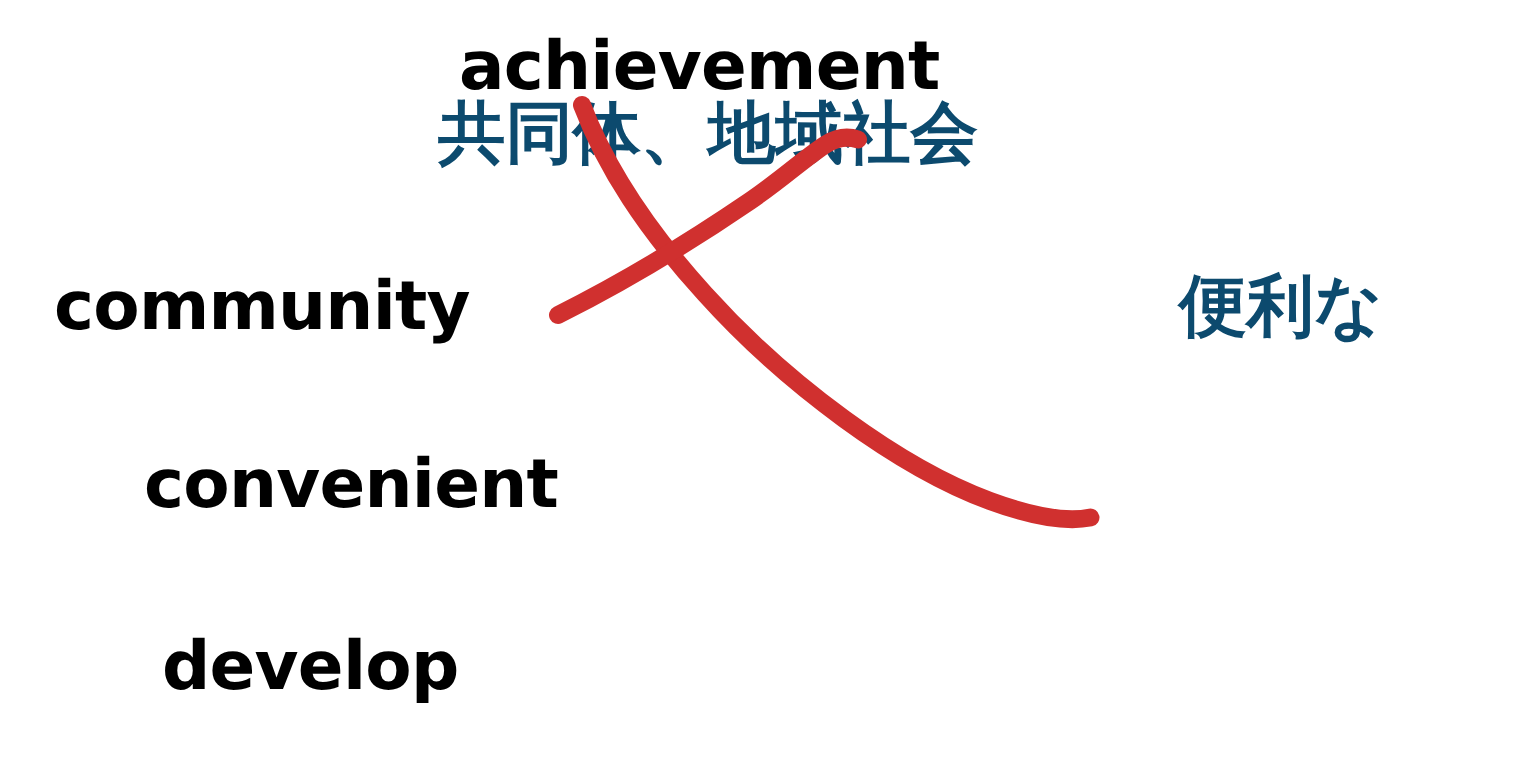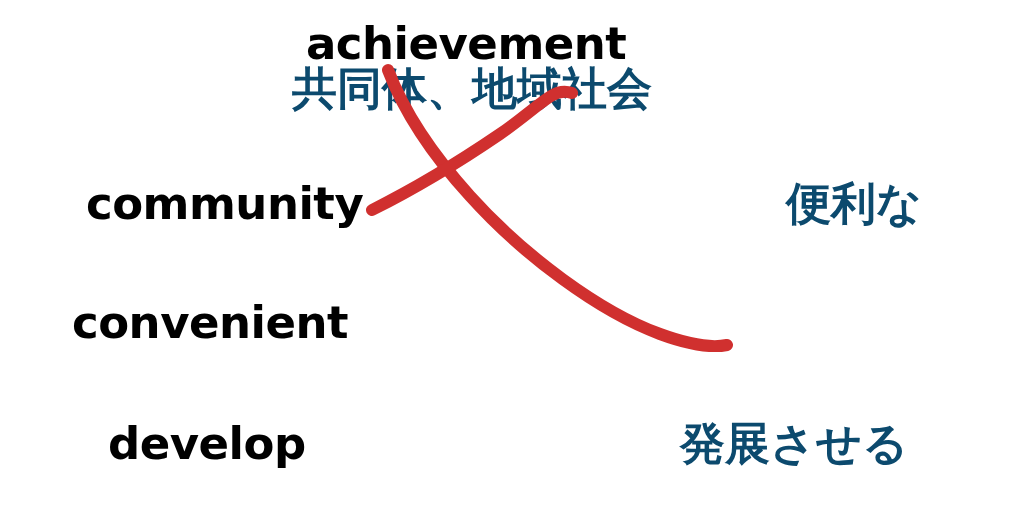--- a/index.html
+++ b/index.html
@@ -64,24 +64,24 @@
     font-size: 45px;
     color: #0c4a6e;
     line-height: 1;
     white-space: nowrap;
   }
 
   
   #row-0 .col-left  { justify-content: flex-start; padding-left: 50px; padding-right: 0; }
   #row-0 .col-right { justify-content: flex-start; padding-left: 36px; }
 
-  #row-1 .col-left  { justify-content: flex-start; padding-left: 86px; padding-right: 0; }
+  #row-1 .col-left  { justify-content: flex-start; padding-left: 36px; padding-right: 0; }
   #row-1 .col-right { justify-content: center; padding-left: 172px; }
 
-  #row-2 .col-left  { justify-content: flex-start; padding-left: 72px; padding-right: 0; }
+  #row-2 .col-left  { justify-content: flex-start; padding-left: 96px; padding-right: 0; }
   #row-2 .col-right { justify-content: flex-start; padding-left: 200px; }
 
   #row-3 .col-left  { justify-content: flex-start; padding-left: 108px; padding-right: 0; }
   #row-3 .col-right { justify-content: flex-start; padding-left: 152px; }
 
   #ink-layer {
     position: absolute;
     inset: 0;
     width: 1024px;
     height: 510px;
@@ -114,23 +114,20 @@
   <div class="row" id="row-2">
     <div class="col-left">
       <span class="term-en">convenient</span>
     </div>
   </div>
 
   <div class="row" id="row-3">
     <div class="col-left">
       <span class="term-en">develop</span>
     </div>
-    <div class="col-right">
-      <span class="term-ja">発展させる</span>
-    </div>
   </div>
 
   <svg id="ink-layer" viewBox="0 0 1024 510">
     <path id="ink-path-0" fill="none" stroke-linecap="round" stroke-linejoin="round" d="M 388 70 C 404 112, 430 152, 470 196 C 524 256, 600 312, 660 334 C 690 345, 712 348, 727 345" stroke="#D0302F" stroke-width="12"></path>
     <path id="ink-path-1" fill="none" stroke-linecap="round" stroke-linejoin="round" d="M 372 210 C 412 190, 456 164, 500 134 C 522 119, 538 104, 551 96 C 559 91, 566 91, 572 93" stroke="#D0302F" stroke-width="12"></path>
   </svg>
 
 </div>
 
 </body></html>

